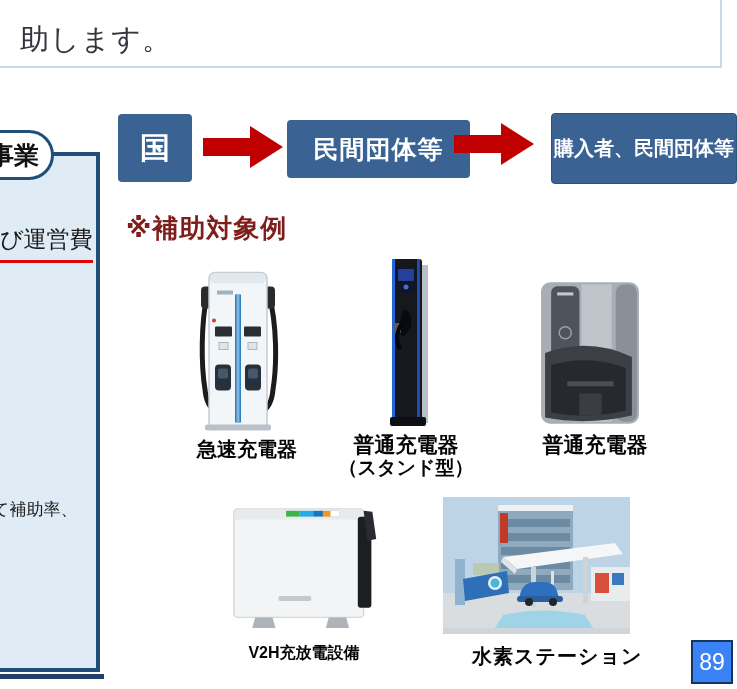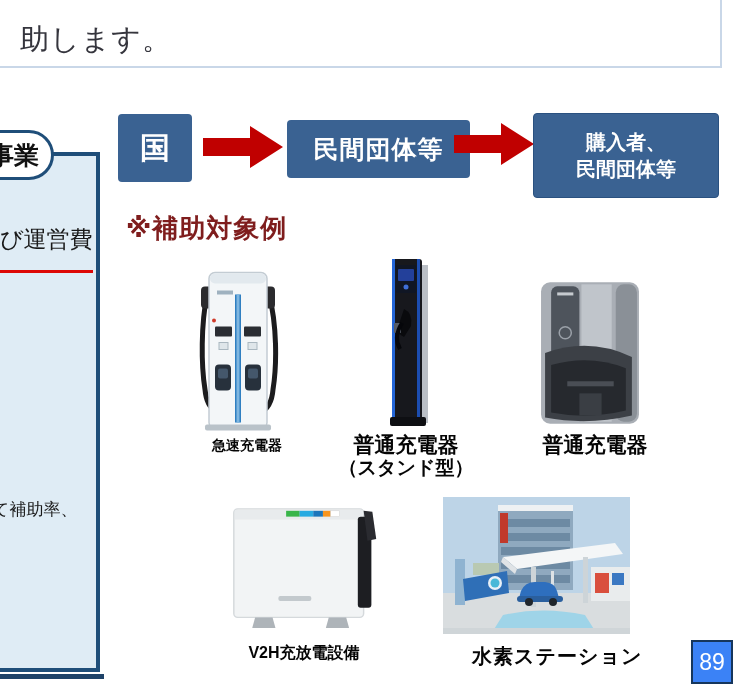--- a/index.html
+++ b/index.html
@@ -22,52 +22,52 @@
   
   .left-panel{
     left:-18px;top:152px;width:118px;height:520px;
     background:#DFECF5;border:4px solid #1F4E79;box-sizing:border-box;
     overflow:hidden;
   }
   .cost-line{
     position:absolute;left:14px;top:68px;font-size:23px;color:#1A1A1A;
     font-weight:500;white-space:nowrap;
   }
-  .underline-red{border-bottom:3px solid #DD0806;padding-bottom:18px;}
+  .underline-red{border-bottom:3px solid #DD0806;padding-bottom:8px;}
   .rate-line{
     position:absolute;left:6px;top:342px;font-size:17px;color:#1A1A1A;white-space:nowrap;
   }
   .pill{
     left:-34px;top:130px;width:88px;height:50px;
     background:#ffffff;border:3.5px solid #1F4E79;border-radius:27px;
     box-sizing:border-box;display:flex;align-items:center;justify-content:flex-end;
     padding-right:12px;font-size:25px;font-weight:bold;color:#111;z-index:3;
   }
   .bottom-left-line{left:0;top:674px;width:104px;height:5px;background:#1E4268;}
 
   
   .node{
     background:#3A6292;color:#ffffff;font-weight:bold;
     display:flex;align-items:center;justify-content:center;
     border-radius:4px;box-sizing:border-box;text-align:center;
   }
   .node-national{left:118px;top:114px;width:74px;height:68px;font-size:30px;}
   .node-private{left:287px;top:120px;width:183px;height:58px;font-size:25px;letter-spacing:1px;}
   .node-purchaser{
-    left:533px;top:113px;width:186px;height:85px;font-size:20px;
-    flex-direction:column;line-height:1.35;border:1px solid #2A5180;
+    left:551px;top:113px;width:186px;height:71px;font-size:20px;
+    flex-direction:row;line-height:1.35;border:1px solid #2A5180;
   }
   .arrow{width:80px;height:42px;}
   .arrow1{left:203px;top:126px;}
   .arrow2{left:454px;top:123px;}
 
   
   .examples-heading{left:126px;top:211px;font-size:26px;font-weight:bold;color:#7f1d1d;letter-spacing:1px;}
   .dev-label{font-weight:bold;color:#050505;text-align:center;line-height:1.12;white-space:nowrap;}
-  .lbl-rapid{left:178px;top:438px;width:138px;font-size:14px;}
+  .lbl-rapid{left:178px;top:438px;width:138px;font-size:20px;}
   .lbl-stand{left:338px;top:433px;width:136px;font-size:21px;}
   .lbl-outlet{left:523px;top:433px;width:144px;font-size:21px;}
   .lbl-sub{font-size:19px;}
   .lbl-v2h{left:218px;top:644px;width:172px;font-size:16px;}
   .lbl-h2{left:458px;top:645px;width:164px;font-size:20px;letter-spacing:1px;margin-left:14px;}
 
   .img-rapid{left:193px;top:263px;width:90px;height:175px;}
   .img-stand{left:386px;top:256px;width:44px;height:174px;}
   .img-outlet{left:537px;top:278px;width:106px;height:152px;}
   .img-v2h{left:228px;top:500px;width:155px;height:134px;}

